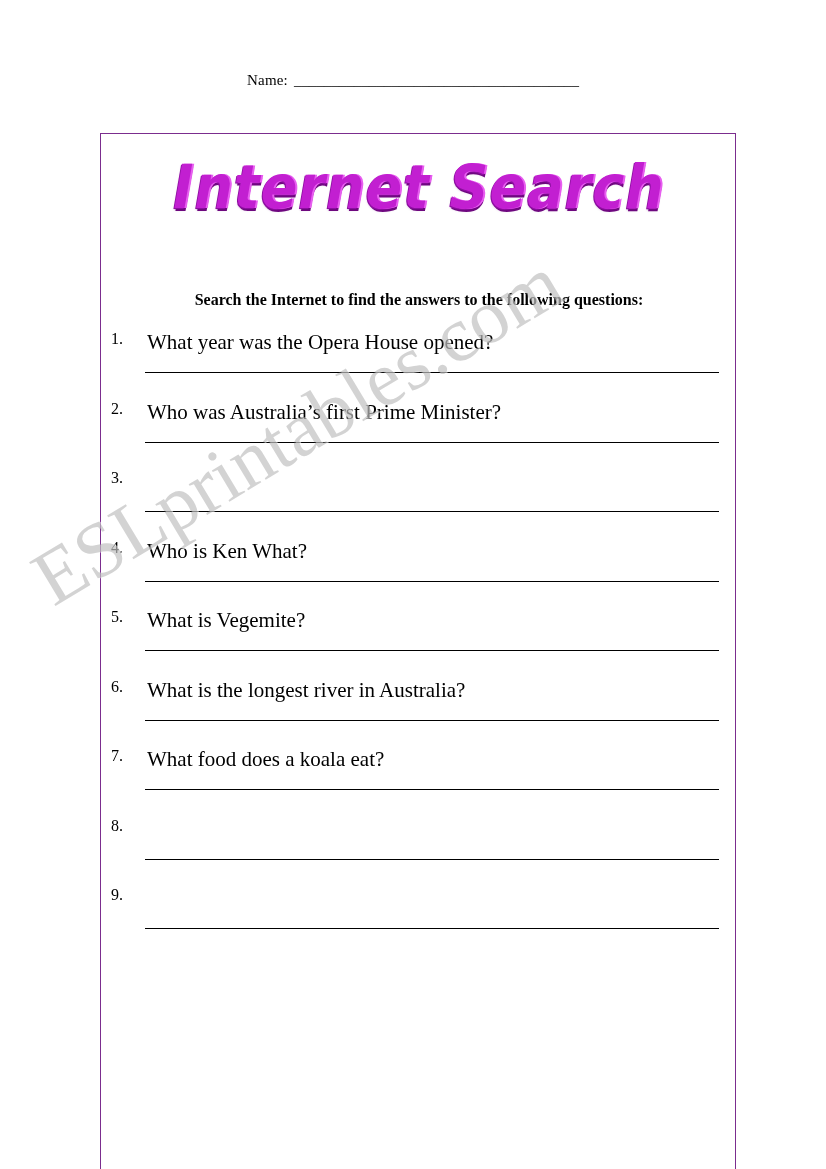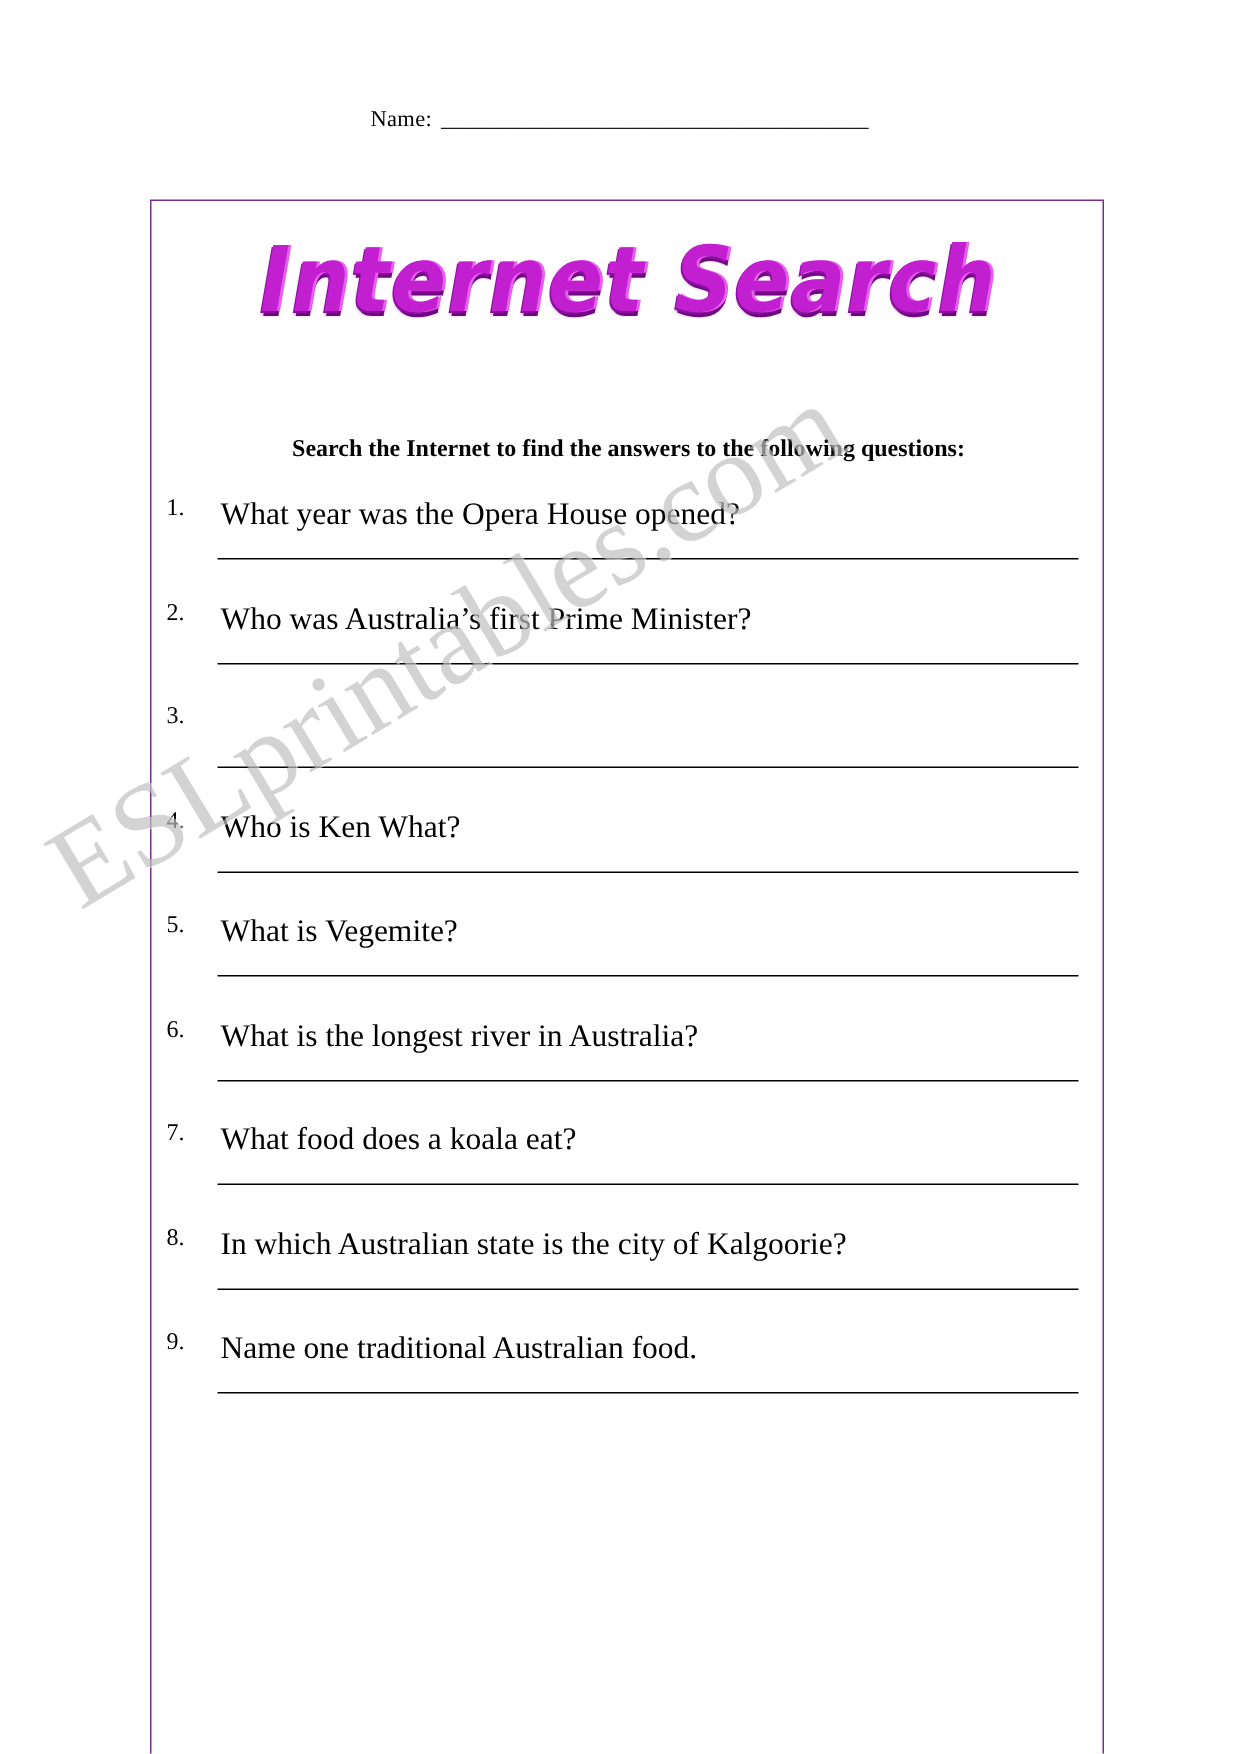--- a/index.html
+++ b/index.html
@@ -220,29 +220,27 @@
       <div class="q-row">
         <span class="q-num">7.</span>
         <span class="q-text">What food does a koala eat?</span>
       </div>
       <div class="answer-line"></div>
     </div>
 
     <div class="q-item">
       <div class="q-row">
         <span class="q-num">8.</span>
-        <span class="q-text">In which Australian state is the city of Kalgoorie?</span>
       </div>
       <div class="answer-line"></div>
     </div>
 
     <div class="q-item">
       <div class="q-row">
         <span class="q-num">9.</span>
-        <span class="q-text">Name one traditional Australian food.</span>
       </div>
       <div class="answer-line"></div>
     </div>
 
 
   </div>
 </div>
 
 <div class="watermark">
   <span>ESLprintables.com</span>

